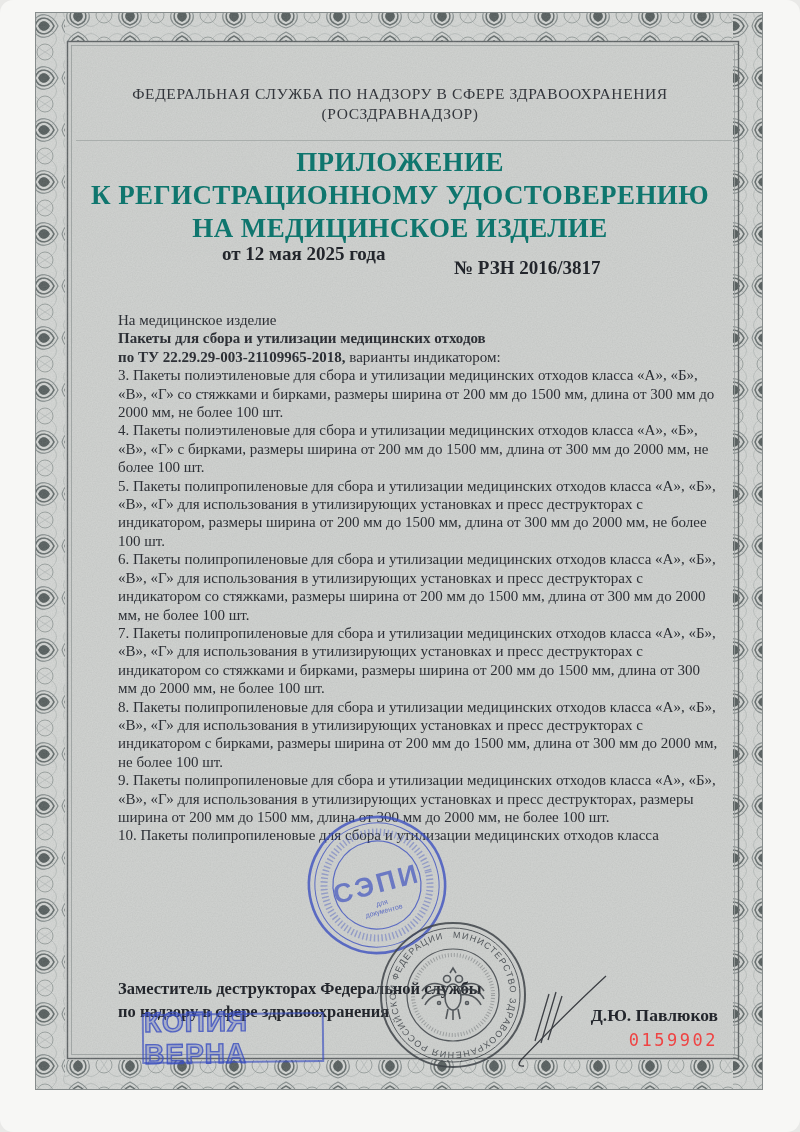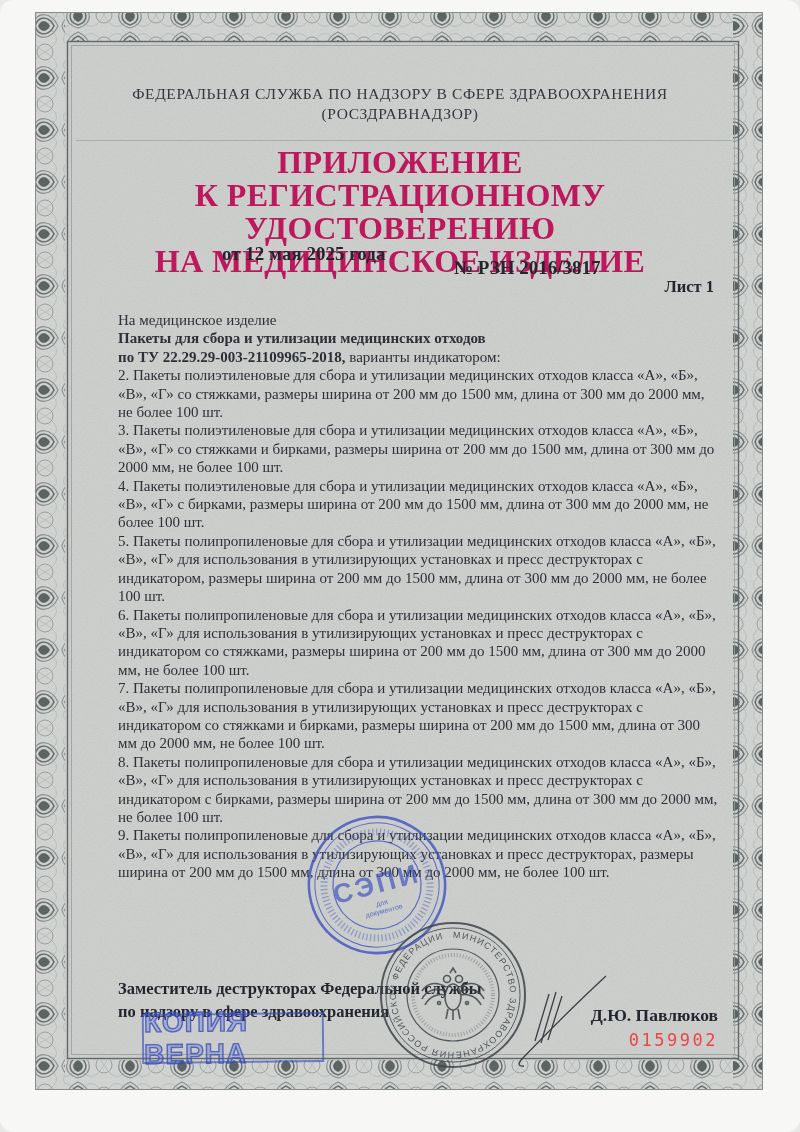--- a/index.html
+++ b/index.html
@@ -5,21 +5,21 @@
   html,body{margin:0;padding:0;background:#e9e9e7;}
   .page{position:relative;width:800px;height:1132px;background:#f7f7f5;overflow:hidden;
         font-family:"Liberation Serif",serif;color:#2d3036;border-radius:13px;}
   .layer{position:absolute;left:0;top:0;pointer-events:none;}
   .content{position:absolute;left:0;top:0;width:800px;height:1132px;}
   .agency{position:absolute;left:80px;top:84px;width:640px;text-align:center;
           font-size:15.5px;letter-spacing:.6px;color:#33363c;}
   .agency div{line-height:20px;}
   .rule{position:absolute;left:76px;top:140px;width:656px;height:1px;background:#a9aeac;}
   .title{position:absolute;left:70px;top:146px;width:660px;text-align:center;
-         font-weight:bold;font-size:32px;line-height:33px;color:#be185d;letter-spacing:.4px;}
+         font-weight:bold;font-size:27px;line-height:33px;color:#0f766e;letter-spacing:.4px;}
   .daterow{position:absolute;left:118px;top:243px;width:600px;font-weight:bold;font-size:19px;color:#23262c;}
   .daterow .d{margin-left:104px;font-family:Liberation Serif, serif;}
   .daterow .n{position:absolute;left:336px;top:14px;}
   .sheet{position:absolute;left:118px;top:277px;width:596px;text-align:right;
          font-weight:bold;font-size:16.5px;color:#23262c;}
   .body{position:absolute;left:118px;top:311px;width:603px;font-size:15px;line-height:18.4px;}
   .body p{margin:0;}
   .b{font-weight:bold;}
   .sig{position:absolute;left:118px;top:977px;width:600px;font-size:16.5px;font-weight:bold;
        line-height:23px;color:#23262c;}
@@ -83,34 +83,33 @@
     <div class="rule"></div>
     <div class="title">
       <div>ПРИЛОЖЕНИЕ</div>
       <div>К РЕГИСТРАЦИОННОМУ УДОСТОВЕРЕНИЮ</div>
       <div>НА МЕДИЦИНСКОЕ ИЗДЕЛИЕ</div>
     </div>
     <div class="daterow">
       <span class="d">от 12 мая 2025 года</span>
       <span class="n">№  РЗН 2016/3817</span>
     </div>
-    <div class="sheet">Лист 1</div>
 
     <div class="body">
       <p>На медицинское изделие</p>
       <p class="b">Пакеты для сбора и утилизации медицинских отходов</p>
       <p><span class="b">по ТУ 22.29.29-003-21109965-2018,</span><span> варианты индикатором:</span></p>
-      <p>2. Пакеты полиэтиленовые для сбора и утилизации медицинских отходов класса «А», «Б», «В», «Г» со стяжками, размеры ширина от 200 мм до 1500 мм, длина от 300 мм до 2000 мм, не более 100 шт.</p>
       <p>3. Пакеты полиэтиленовые для сбора и утилизации медицинских отходов класса «А», «Б», «В», «Г» со стяжками и бирками, размеры ширина от 200 мм до 1500 мм, длина от 300 мм до 2000 мм, не более 100 шт.</p>
       <p>4. Пакеты полиэтиленовые для сбора и утилизации медицинских отходов класса «А», «Б», «В», «Г» с бирками, размеры ширина от 200 мм до 1500 мм, длина от 300 мм до 2000 мм, не более 100 шт.</p>
       <p>5. Пакеты полипропиленовые для сбора и утилизации медицинских отходов класса «А», «Б», «В», «Г» для использования в утилизирующих установках и пресс деструкторах с индикатором, размеры ширина от 200 мм до 1500 мм, длина от 300 мм до 2000 мм, не более 100 шт.</p>
       <p>6. Пакеты полипропиленовые для сбора и утилизации медицинских отходов класса «А», «Б», «В», «Г» для использования в утилизирующих установках и пресс деструкторах с индикатором со стяжками, размеры ширина от 200 мм до 1500 мм, длина от 300 мм до 2000 мм, не более 100 шт.</p>
       <p>7. Пакеты полипропиленовые для сбора и утилизации медицинских отходов класса «А», «Б», «В», «Г» для использования в утилизирующих установках и пресс деструкторах с индикатором со стяжками и бирками, размеры ширина от 200 мм до 1500 мм, длина от 300 мм до 2000 мм, не более 100 шт.</p>
       <p>8. Пакеты полипропиленовые для сбора и утилизации медицинских отходов класса «А», «Б», «В», «Г» для использования в утилизирующих установках и пресс деструкторах с индикатором с бирками, размеры ширина от 200 мм до 1500 мм, длина от 300 мм до 2000 мм, не более 100 шт.</p>
       <p>9. Пакеты полипропиленовые для сбора и утилизации медицинских отходов класса «А», «Б», «В», «Г» для использования в утилизирующих установках и пресс деструкторах, размеры ширина от 200 мм до 1500 мм, длина от 300 мм до 2000 мм, не более 100 шт.</p>
+      <p>10. Пакеты полипропиленовые для сбора и утилизации медицинских отходов класса</p>
     </div>
 
     <div class="sig">
       <div>Заместитель деструкторах Федеральной службы</div>
       <div>по надзору в сфере здравоохранения</div>
       <div class="name">Д.Ю. Павлюков</div>
       <div class="serial">0159902</div>
     </div>
 
     <div class="copystamp">

